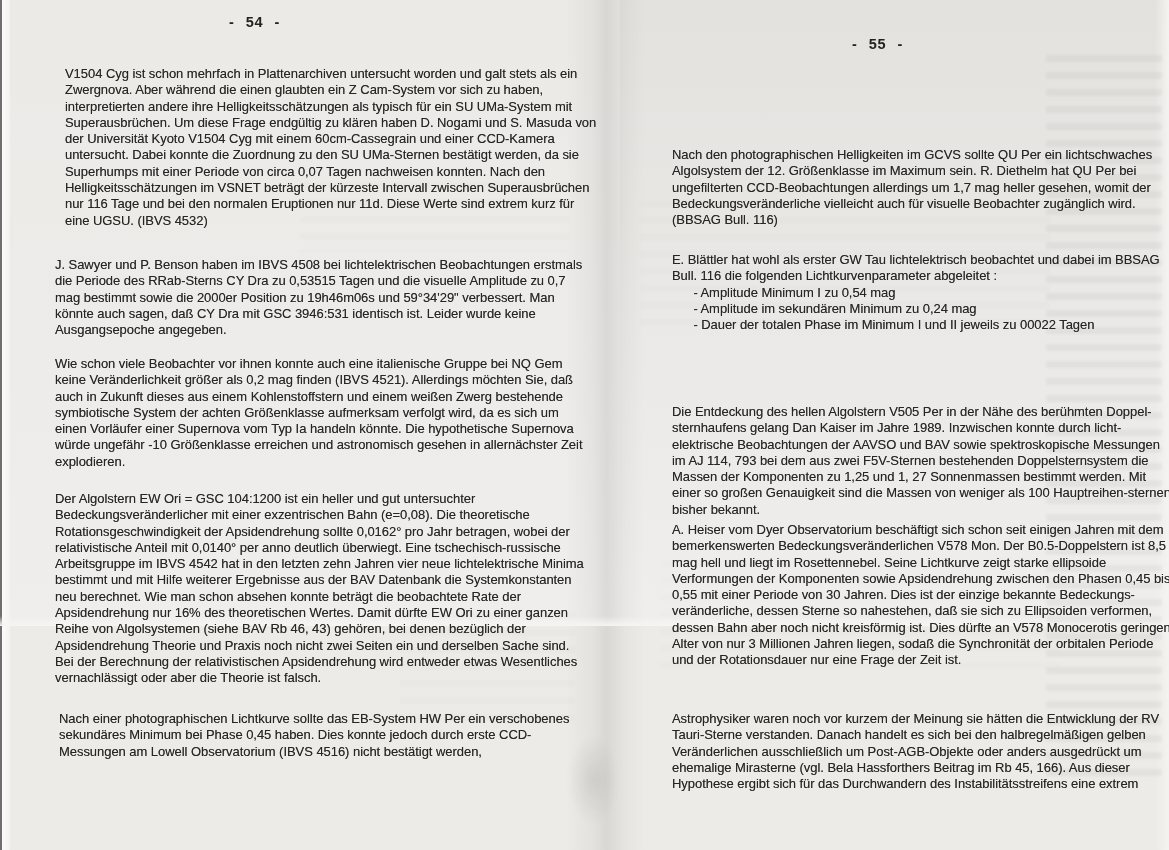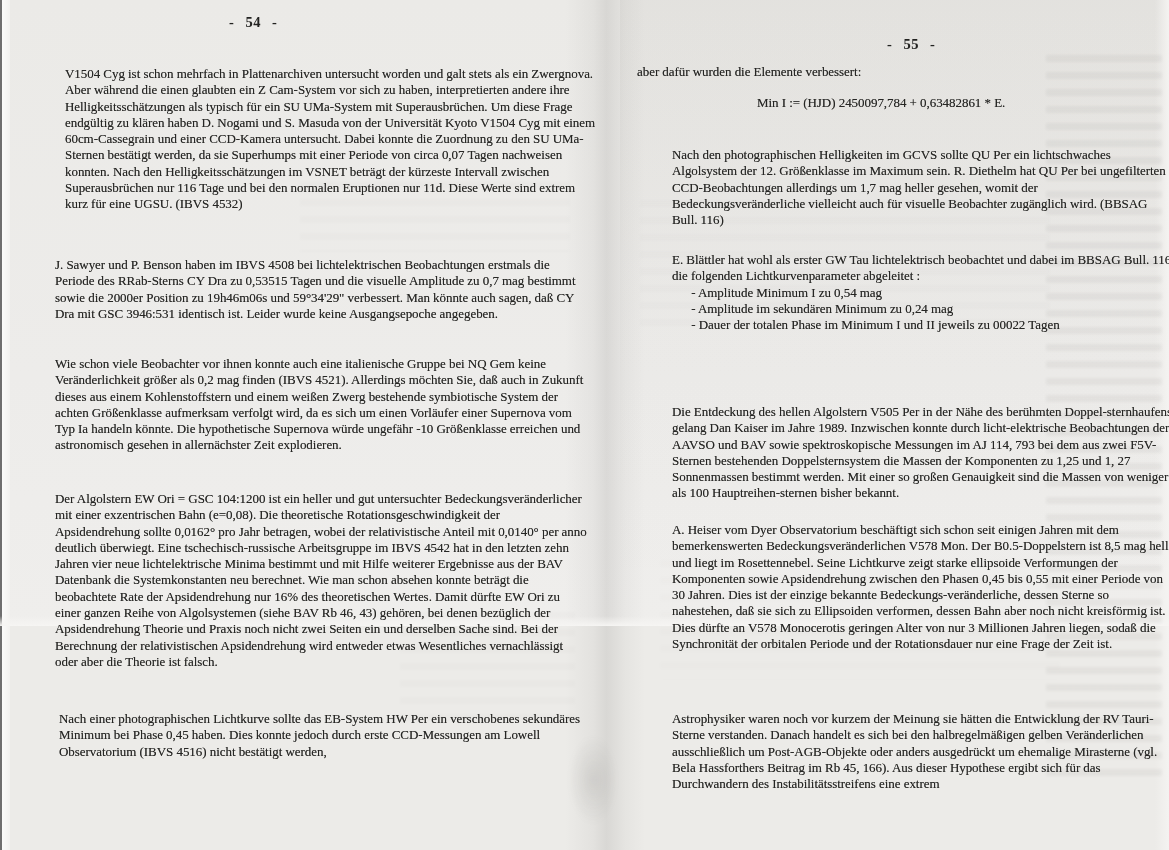--- a/index.html
+++ b/index.html
@@ -9,21 +9,20 @@
     height: 850px;
     overflow: hidden;
     background: #ecebe8;
     font-family: "Liberation Sans", "DejaVu Sans", sans-serif;
   }
   .spread {
     position: relative;
     width: 1169px;
     height: 626px;
     background: linear-gradient(to bottom, #ebeae7 0%, #edecea 60%, #efeeec 100%);
-    font-family: Liberation Serif, serif;
   }
   
   .edge-line-left {
     position: absolute; left: 0; top: 0; width: 2px; height: 850px;
     background: #6f6f6f;
   }
   .edge-strip-left {
     position: absolute; left: 2px; top: 0; width: 8px; height: 850px;
     background: linear-gradient(to right, #fbfbfa, #f2f1ef);
   }
@@ -80,21 +79,21 @@
     line-height: 16.3px;
     color: #262624;
     letter-spacing: -0.05px;
     text-shadow: 0 0 0.4px rgba(38,38,36,0.55);
   }
   .para.pre { white-space: pre-wrap; }
   .col-left  { width: 532px; }
   .col-right { width: 500px; margin-left: 35px; }
 
   .pn-54 { left: 229px; top: 14px; }
-  .pn-55 { left: 852px; top: 36px; margin-left: 35px; }
+  .pn-55 { left: 852px; top: 36px; }
 
   .p-v1504  { left: 55px; top: 66px; margin-left: 10px; }
   .p-cydra  { left: 55px; top: 257px; }
   .p-nqgem  { left: 55px; top: 356px; }
   .p-ewori  { left: 55px; top: 491px; }
   .p-hwper  { left: 59px; top: 711px; }
 
   .p-elemente { left: 637px; top: 64px;  width: 500px; }
   .p-formula  { left: 757px; top: 95px;  width: 400px; }
   .p-quper    { left: 637px; top: 147px; }
@@ -130,23 +129,21 @@
   <div class="para col-left p-cydra">J. Sawyer und P. Benson haben im IBVS 4508 bei lichtelektrischen Beobachtungen erstmals die Periode des RRab-Sterns CY Dra zu 0,53515 Tagen und die visuelle Amplitude zu 0,7 mag bestimmt sowie die 2000er Position zu 19h46m06s und 59°34'29" verbessert. Man könnte auch sagen, daß CY Dra mit GSC 3946:531 identisch ist. Leider wurde keine Ausgangsepoche angegeben.</div>
 
   <div class="para col-left p-nqgem">Wie schon viele Beobachter vor ihnen konnte auch eine italienische Gruppe bei NQ Gem keine Veränderlichkeit größer als 0,2 mag finden (IBVS 4521). Allerdings möchten Sie, daß auch in Zukunft dieses aus einem Kohlenstoffstern und einem weißen Zwerg bestehende symbiotische System der achten Größenklasse aufmerksam verfolgt wird, da es sich um einen Vorläufer einer Supernova vom Typ Ia handeln könnte. Die hypothetische Supernova würde ungefähr -10 Größenklasse erreichen und astronomisch gesehen in allernächster Zeit explodieren.</div>
 
   <div class="para col-left p-ewori">Der Algolstern EW Ori = GSC 104:1200 ist ein heller und gut untersuchter Bedeckungsveränderlicher mit einer exzentrischen Bahn (e=0,08). Die theoretische Rotationsgeschwindigkeit der Apsidendrehung sollte 0,0162° pro Jahr betragen, wobei der relativistische Anteil mit 0,0140° per anno deutlich überwiegt. Eine tschechisch-russische Arbeitsgruppe im IBVS 4542 hat in den letzten zehn Jahren vier neue lichtelektrische Minima bestimmt und mit Hilfe weiterer Ergebnisse aus der BAV Datenbank die Systemkonstanten neu berechnet. Wie man schon absehen konnte beträgt die beobachtete Rate der Apsidendrehung nur 16% des theoretischen Wertes. Damit dürfte EW Ori zu einer ganzen Reihe von Algolsystemen (siehe BAV Rb 46, 43) gehören, bei denen bezüglich der Apsidendrehung Theorie und Praxis noch nicht zwei Seiten ein und derselben Sache sind. Bei der Berechnung der relativistischen Apsidendrehung wird entweder etwas Wesentliches vernachlässigt oder aber die Theorie ist falsch.</div>
 
   <div class="para col-left p-hwper">Nach einer photographischen Lichtkurve sollte das EB-System HW Per ein verschobenes sekundäres Minimum bei Phase 0,45 haben. Dies konnte jedoch durch erste CCD-Messungen am Lowell Observatorium (IBVS 4516) nicht bestätigt werden,</div>
 
   <div class="page-number pn-55">- 55 -</div>
 
-  <div class="para p-elemente">aber dafür wurden die Elemente verbessert:</div>
 
-  <div class="para p-formula">Min I := (HJD) 2450097,784 + 0,63482861 * E.</div>
 
   <div class="para col-right p-quper">Nach den photographischen Helligkeiten im GCVS sollte QU Per ein lichtschwaches Algolsystem der 12. Größenklasse im Maximum sein. R. Diethelm hat QU Per bei ungefilterten CCD-Beobachtungen allerdings um 1,7 mag heller gesehen, womit der Bedeckungsveränderliche vielleicht auch für visuelle Beobachter zugänglich wird. (BBSAG Bull. 116)</div>
 
   <div class="para col-right pre p-gwtau">E. Blättler hat wohl als erster GW Tau lichtelektrisch beobachtet und dabei im BBSAG Bull. 116 die folgenden Lichtkurvenparameter abgeleitet :
       - Amplitude Minimum I zu 0,54 mag
       - Amplitude im sekundären Minimum zu 0,24 mag
       - Dauer der totalen Phase im Minimum I und II jeweils zu 00022 Tagen</div>
 
 
   <div class="para col-right p-v505">Die Entdeckung des hellen Algolstern V505 Per in der Nähe des berühmten Doppel-sternhaufens gelang Dan Kaiser im Jahre 1989. Inzwischen konnte durch licht-elektrische Beobachtungen der AAVSO und BAV sowie spektroskopische Messungen im AJ 114, 793 bei dem aus zwei F5V-Sternen bestehenden Doppelsternsystem die Massen der Komponenten zu 1,25 und 1, 27 Sonnenmassen bestimmt werden. Mit einer so großen Genauigkeit sind die Massen von weniger als 100 Hauptreihen-sternen bisher bekannt.</div>

